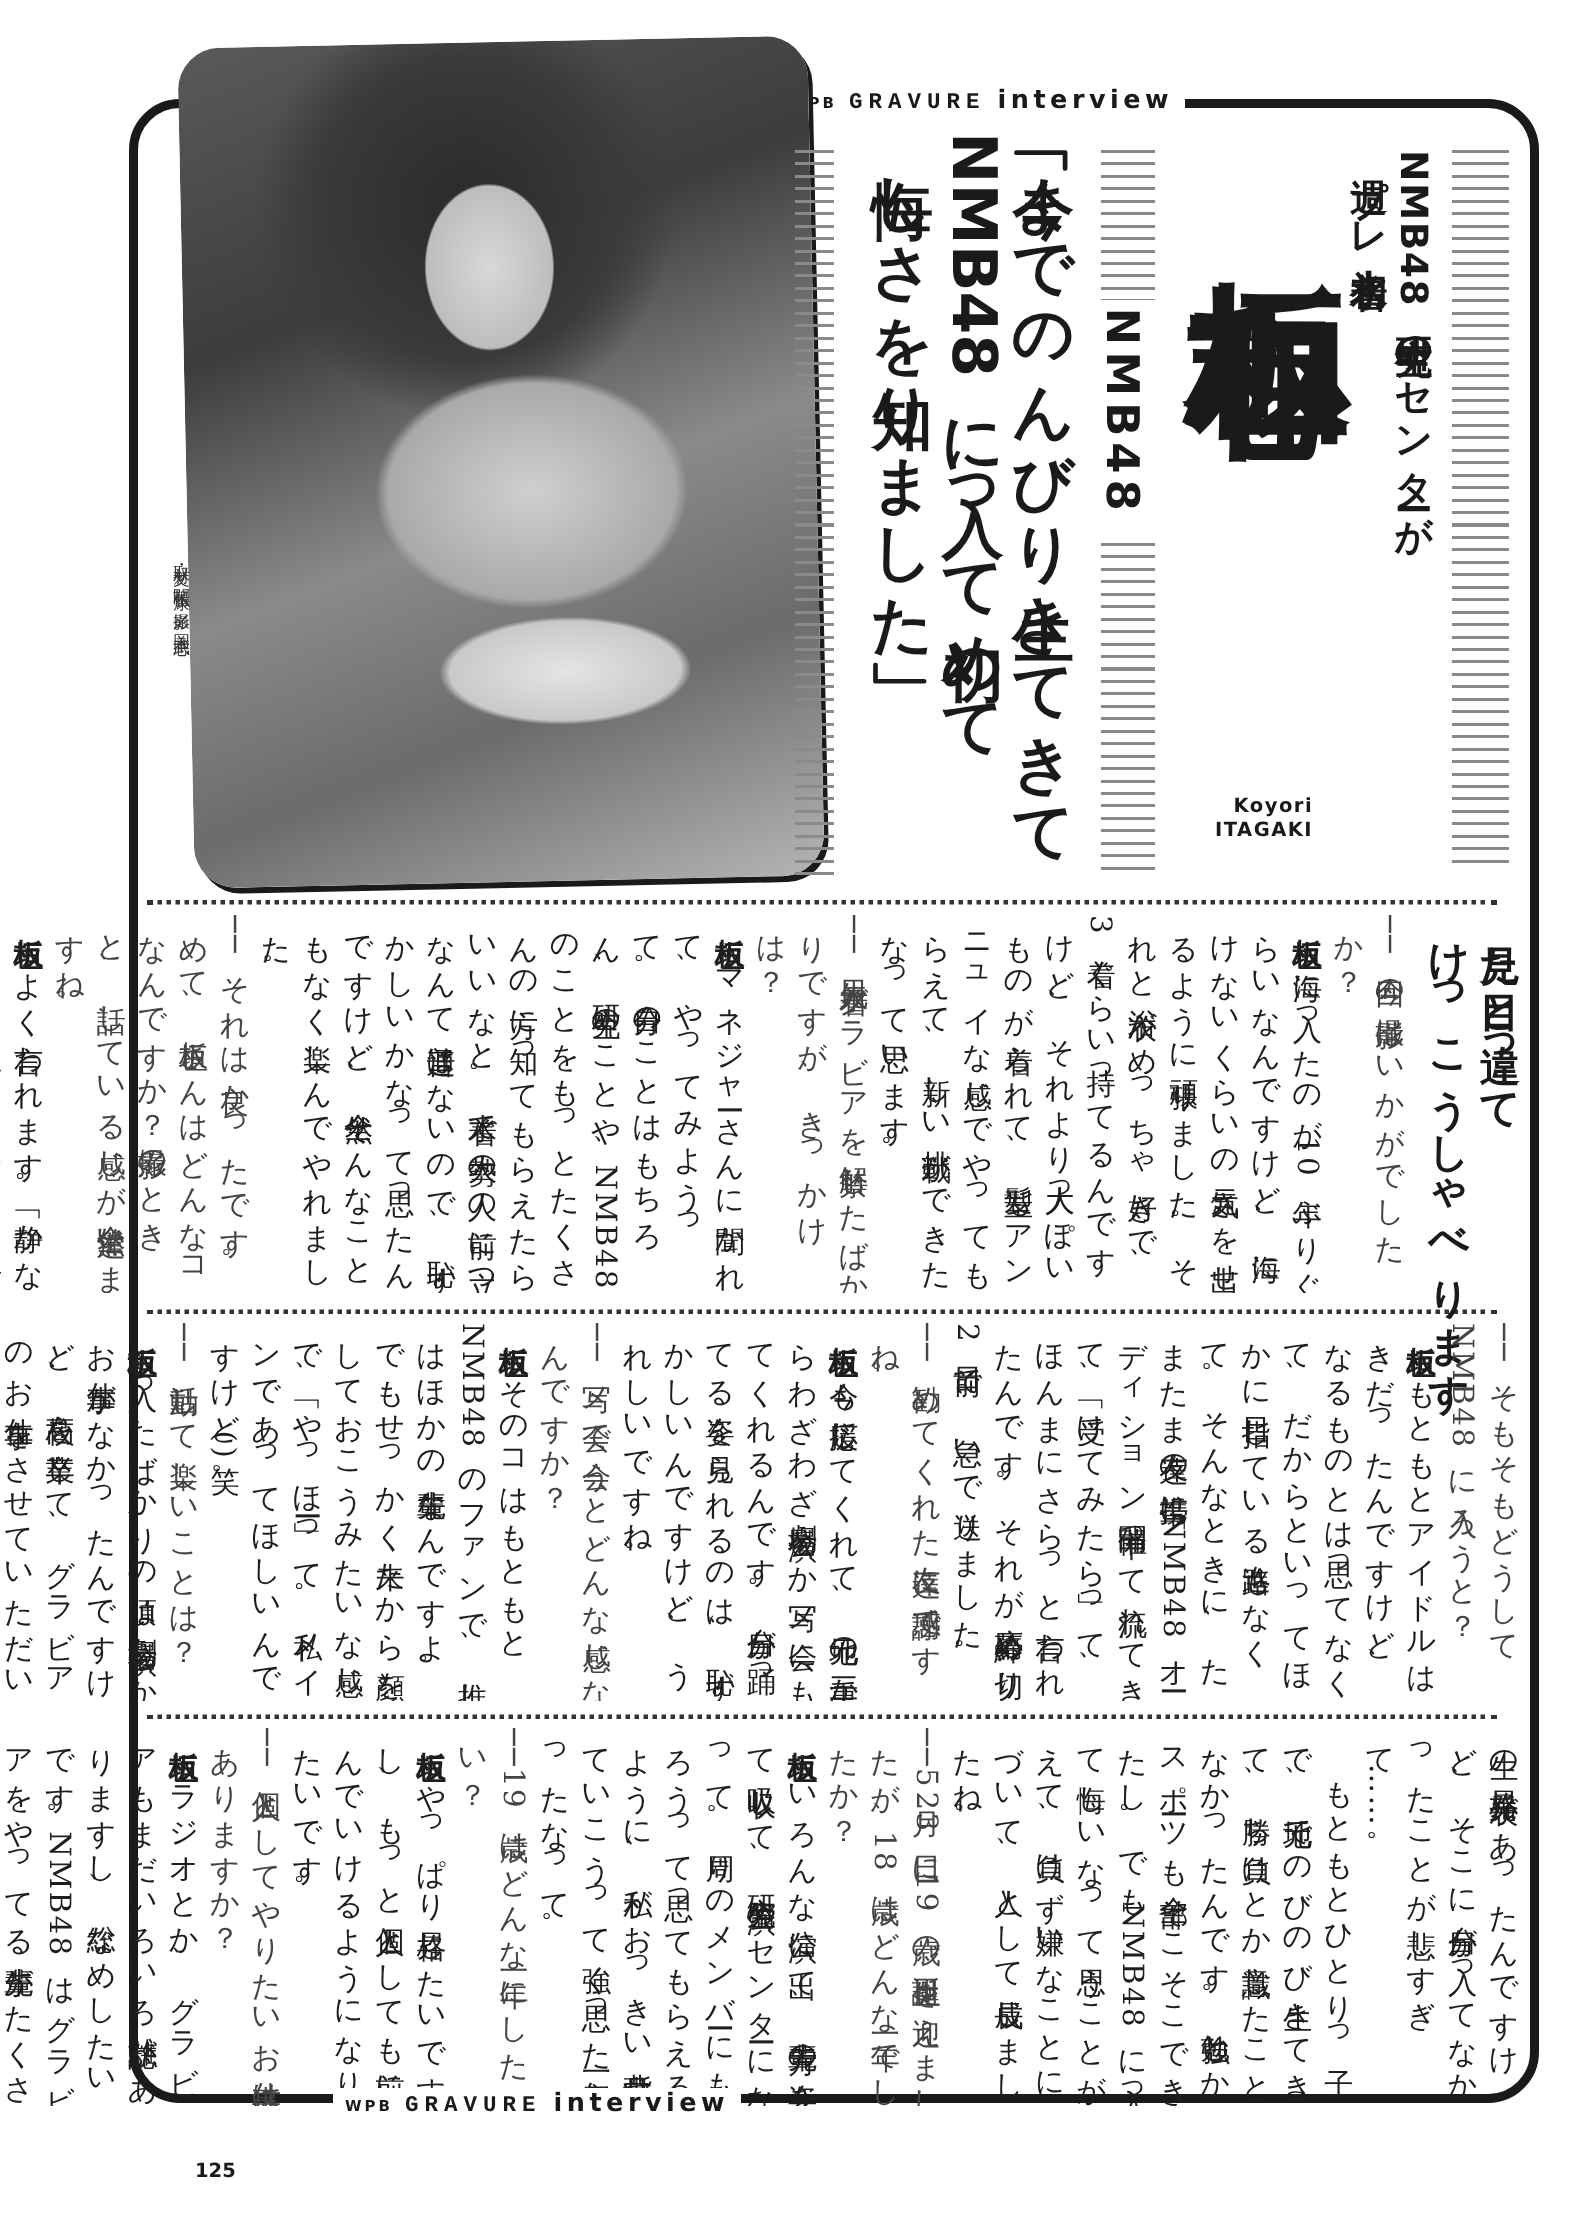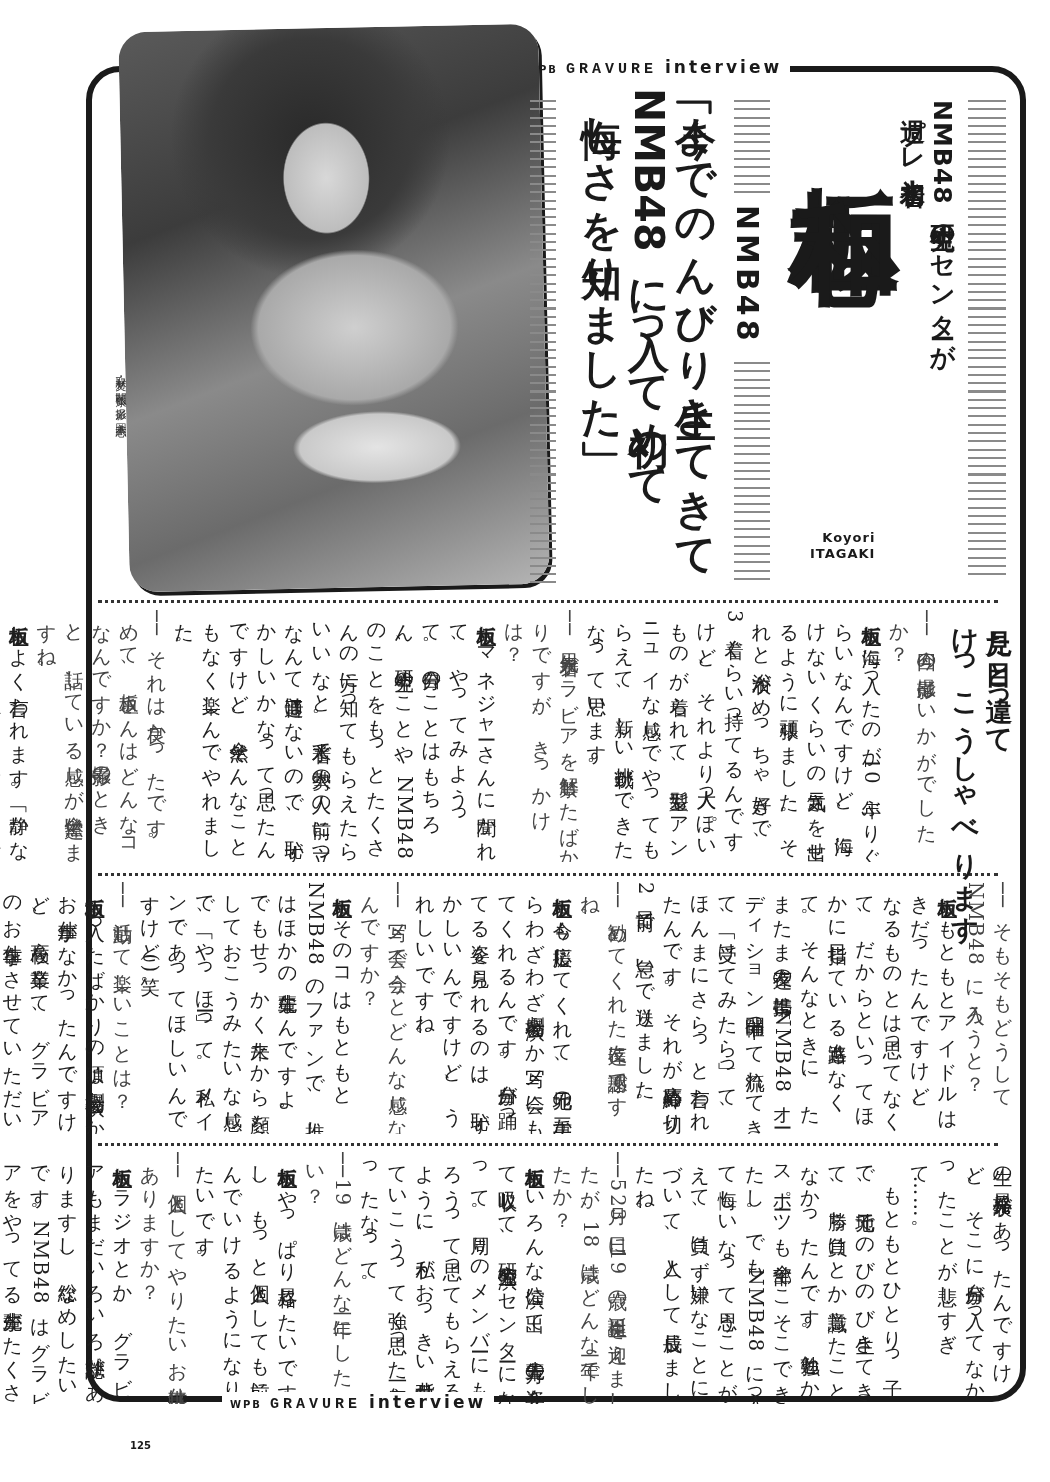--- a/index.html
+++ b/index.html
@@ -54,21 +54,21 @@
     
     .row { position: absolute; right: 34px; height: 250px; display: flex; flex-direction: row-reverse; }
     .col { writing-mode: vertical-rl; font-family: "DejaVu Serif", "Liberation Serif", serif;
       font-size: 19.5px; line-height: 27.5px; letter-spacing: 1.6px; color: #1e1e1e;
       height: 252px; overflow: hidden; white-space: pre-wrap; }
     .subhead { writing-mode: vertical-rl; font-weight: bold; font-size: 27px; line-height: 34px;
       letter-spacing: 1px; height: 252px; margin-left: 8px; }
     .spk { font-family: "DejaVu Sans", sans-serif; font-weight: bold; }
     .q { color: #444; }
 
-    .page-number { position: absolute; left: 130px; top: 1440px; font-size: 10px; font-weight: bold; }
+    .page-number { position: absolute; left: 130px; top: 1440px; font-size: 13px; font-weight: bold; }
   </style>
 </head>
 <body>
 
 <div class="frame"></div>
 
 <div class="frame-label top">
   <span class="wpb">WPB</span>
   <span class="gravure">GRAVURE</span>
   <span class="interview">interview</span>

